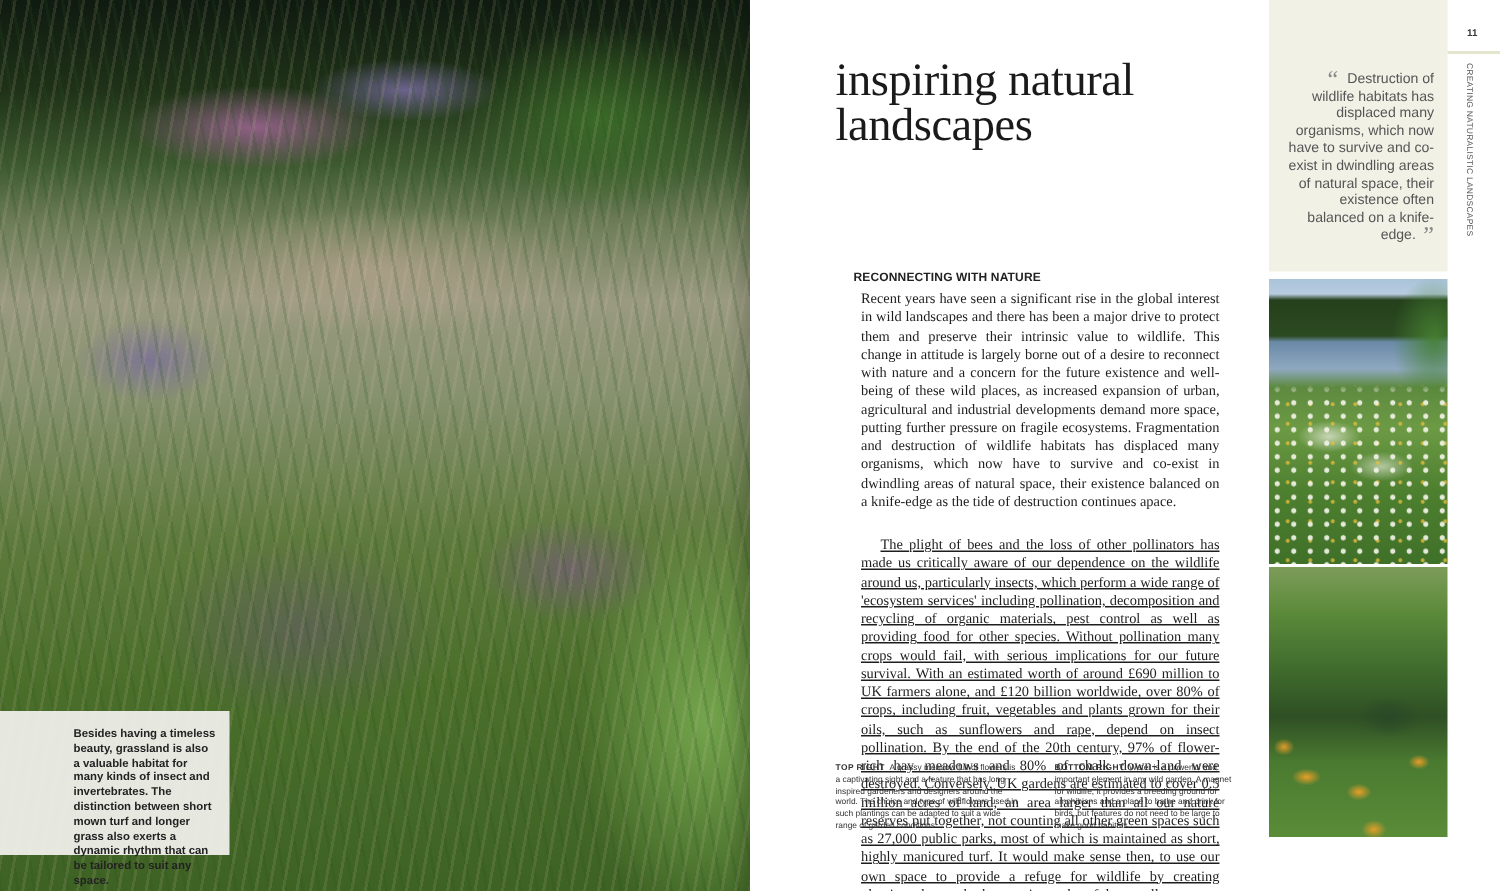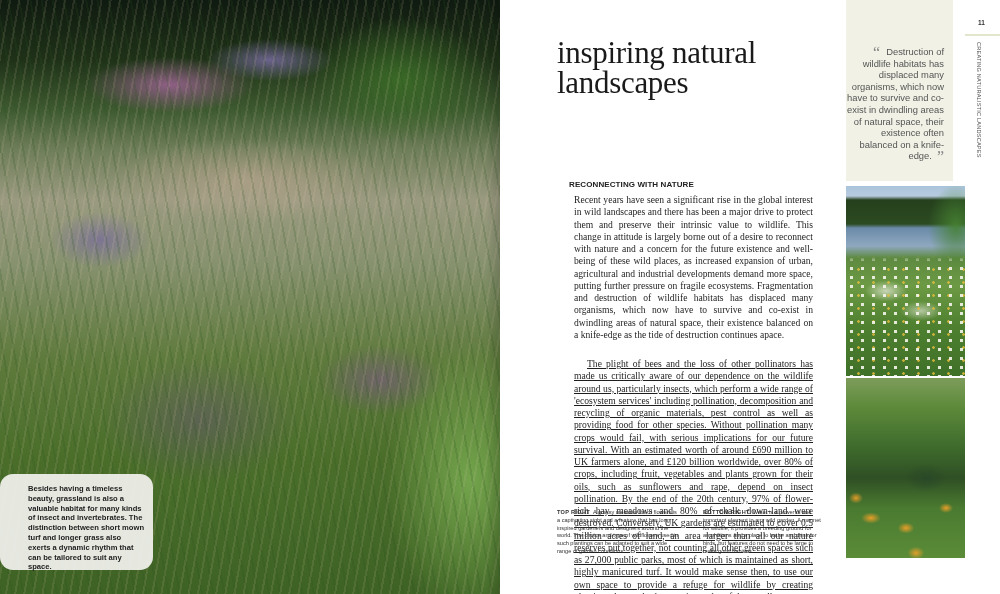--- a/index.html
+++ b/index.html
@@ -14,38 +14,38 @@
       radial-gradient(ellipse 200px 60px at 250px 180px, rgba(195,170,150,.55), transparent 70%),
       radial-gradient(ellipse 70px 40px at 100px 240px, rgba(110,90,170,.55), transparent 70%),
       radial-gradient(ellipse 90px 50px at 380px 380px, rgba(130,80,150,.5), transparent 70%),
       radial-gradient(ellipse 140px 90px at 200px 420px, rgba(110,70,140,.35), transparent 70%),
       radial-gradient(ellipse 120px 200px at 470px 480px, rgba(120,170,80,.9), transparent 70%),
       linear-gradient(180deg,#0f1a10 0px,#1f3218 60px,#3e5a30 110px,#6f7e5a 150px,#9a9a80 200px,#889270 260px,#5e7a3c 360px,#4a6e2a 460px,#3e6224 594px);
   }
   .left-photo .grass{position:absolute;inset:0;
     background:repeating-linear-gradient(100deg, rgba(220,200,170,.12) 0 2px, transparent 2px 9px),
                repeating-linear-gradient(80deg, rgba(40,80,30,.18) 0 2px, transparent 2px 11px);}
-  .left-caption{position:absolute;left:0;top:474px;width:153px;height:96px;background:rgba(240,240,236,.94);box-sizing:border-box;padding:10px 8px 0 28px;border-radius:13px;}
+  .left-caption{position:absolute;left:0;top:474px;width:153px;height:96px;background:rgba(240,240,236,.94);box-sizing:border-box;padding:10px 8px 0 49px;}
   .left-caption p{margin:0;font-family:"Liberation Sans",sans-serif;font-weight:bold;font-size:7.6px;line-height:9.8px;color:#222;}
 
   
   .title{position:absolute;left:557px;top:38px;width:300px;margin:0;font-family:"Liberation Serif",serif;font-weight:normal;font-size:31px;line-height:30px;color:#1a1a1a;letter-spacing:-0.3px;}
   .intro{position:absolute;left:557px;top:113px;width:273px;margin:0;font-family:"Liberation Serif",serif;font-style:italic;font-size:9.3px;line-height:12.3px;color:#222;text-align:justify;}
   .section-head{position:absolute;left:557px;top:168px;margin:12px;font-family:"Liberation Sans",sans-serif;font-size:8px;letter-spacing:0.1px;color:#222;}
   .body{position:absolute;left:557px;top:177px;width:273px;font-family:"Liberation Serif",serif;font-size:9.6px;line-height:12.25px;color:#1e1e1e;text-align:justify;}
   .body p{margin:17px;}
   .body p + p{text-indent:13px;text-decoration:underline;}
   .captions{position:absolute;left:557px;top:509px;width:280px;display:flex;gap:0;}
   .cap{font-family:"Liberation Sans",sans-serif;font-size:5.6px;line-height:7.8px;color:#333;}
   .cap1{width:123px;margin-right:23px;}
   .cap2{width:118px;}
   .cap .lead{font-weight:bold;letter-spacing:.3px;margin-right:3px;}
 
   
-  .quote-panel{position:absolute;left:846px;top:0;width:107px;height:181px;background:#f1f1e6;}
+  .quote-panel{position:absolute;left:846px;top:0;width:119px;height:181px;background:#f1f1e6;}
   .quote{position:absolute;right:9px;top:46px;width:100px;margin:0;text-align:right;font-family:"Liberation Sans",sans-serif;font-size:9.4px;line-height:11.6px;color:#555;}
   .qmark{font-family:"Liberation Serif",serif;font-size:16px;color:#888;line-height:0;vertical-align:-3px;}
   .qopen{margin-right:6px;}
   .qclose{margin-left:5px;}
 
   
   .page-num{position:absolute;left:978px;top:19px;font-family:"Liberation Sans",sans-serif;font-weight:bold;font-size:6.5px;color:#333;}
   .margin-rule{position:absolute;left:965px;top:34px;width:35px;height:2px;background:#e3e6cd;}
   .running-head{position:absolute;left:976px;top:42px;writing-mode:vertical-rl;font-family:"Liberation Sans",sans-serif;font-size:5.6px;letter-spacing:0.2px;color:#555;}
 

